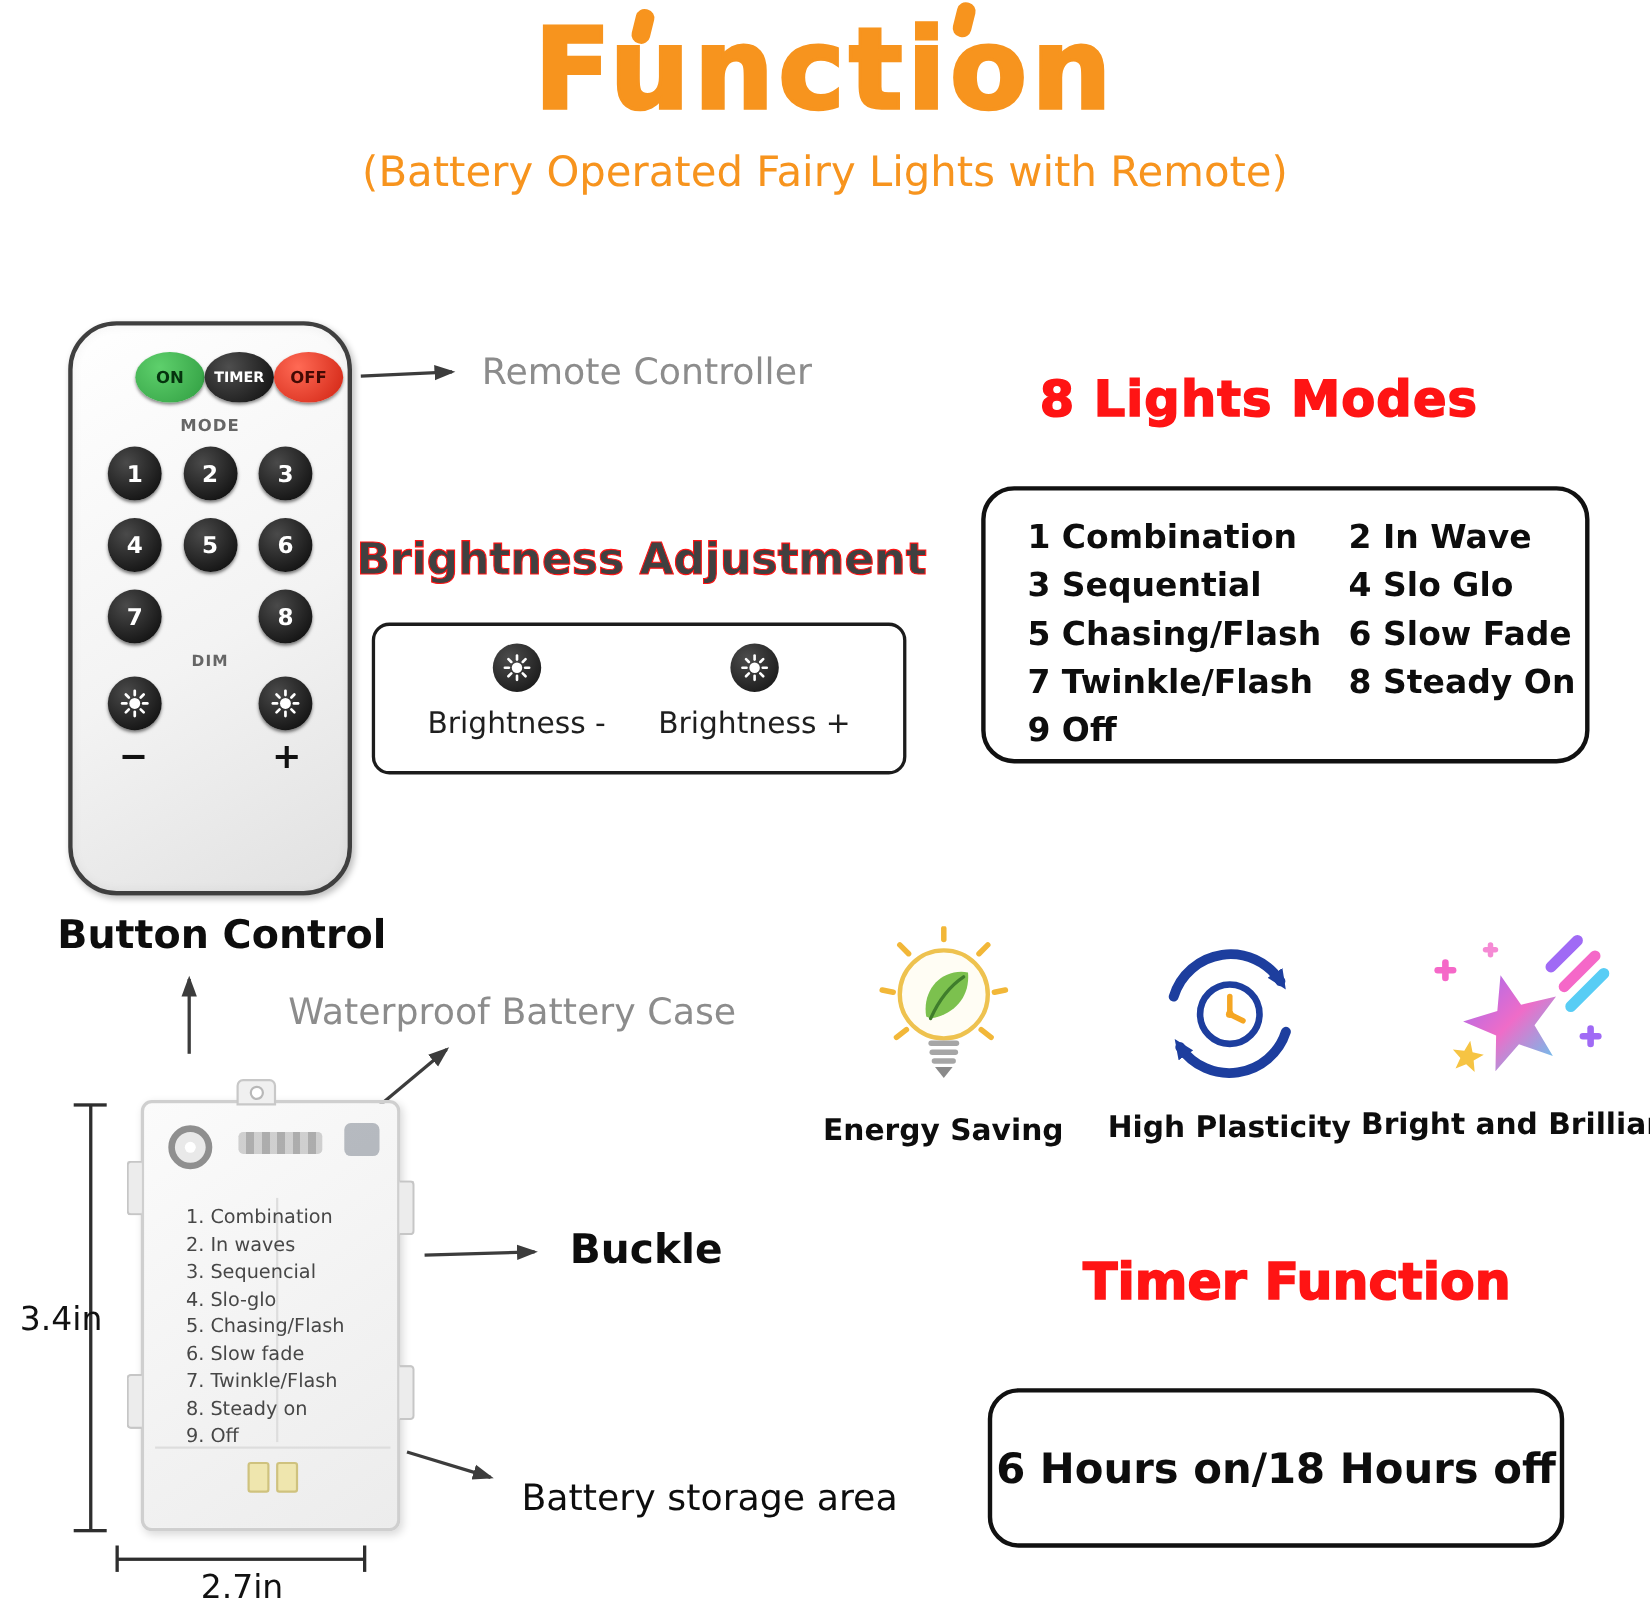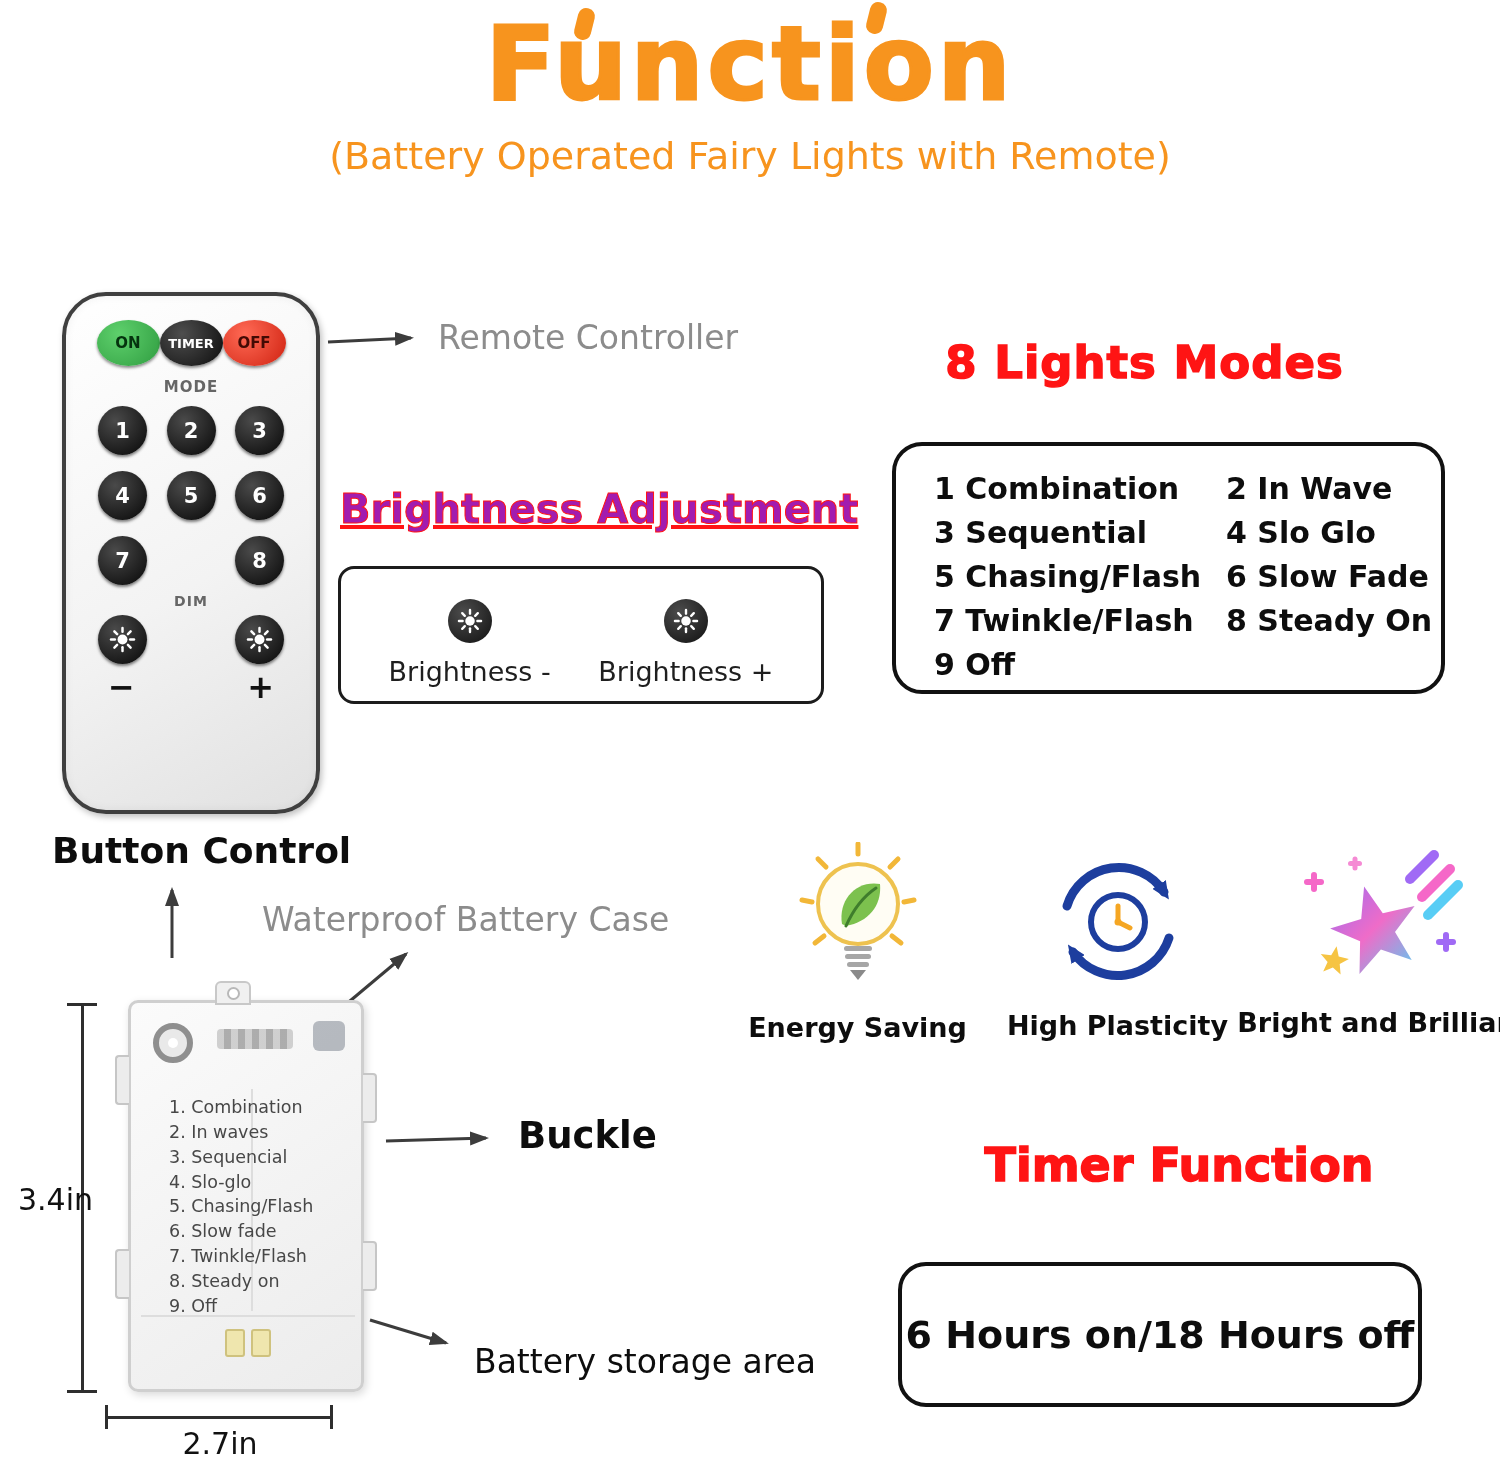--- a/index.html
+++ b/index.html
@@ -23,21 +23,21 @@
     font-size:38px; color:#F7941E;
   }
 
   
   .remote {
     position:absolute; left:62px; top:292px; width:258px; height:522px;
     border:4px solid #3f3f3f; border-radius:44px;
     background:linear-gradient(150deg,#ffffff 0%,#f3f3f3 55%,#e1e1e1 100%);
     box-shadow:2px 3px 6px rgba(0,0,0,0.25), inset 0 0 10px rgba(0,0,0,0.06);
   }
-  .remote-top { display:flex; justify-content:center; padding:24px 29px 0; }
+  .remote-top { display:flex; justify-content:flex-end; padding:24px 4px 0; }
   .rbtn {
     width:63px; height:46px; border-radius:50%; display:flex; align-items:center; justify-content:center;
     font-size:15px; font-weight:bold; box-shadow:0 2px 3px rgba(0,0,0,0.45);
   }
   .rbtn.on    { background:radial-gradient(circle at 35% 30%, #5ed06c, #2f9c40); color:#05330e; }
   .rbtn.timer { background:radial-gradient(circle at 35% 30%, #4e4e4e, #0c0c0c); color:#fff; font-size:13px; }
   .rbtn.off   { background:radial-gradient(circle at 35% 30%, #ff6a55, #cf2110); color:#430a04; }
   .mode-label { text-align:center; margin-top:12px; font-size:15px; font-weight:bold; color:#666; letter-spacing:1px; }
   .keys { display:flex; flex-wrap:wrap; justify-content:space-between; padding:10px 32px 0; row-gap:16px; }
   .key {
@@ -59,27 +59,27 @@
   .arrow { position:absolute; overflow:visible; }
   .lbl-gray { position:absolute; color:#8C8C8C; }
   .lbl-remote { left:438px; top:318px; font-size:33px; }
   .lbl-case { left:262px; top:900px; font-size:33px; }
   .btn-control-lbl { position:absolute; left:52px; top:830px; font-size:36px; font-weight:bold; color:#0d0d0d; }
   .buckle-lbl { position:absolute; left:518px; top:1114px; font-size:37px; font-weight:bold; color:#0d0d0d; }
   .storage-lbl { position:absolute; left:474px; top:1324px; font-size:33px; font-weight:normal; color:#0d0d0d;margin-top:18px; }
 
   
   .brightness-title {
-    position:absolute; left:340px; top:486px; font-size:40px; font-weight:bold;
-    color:#a21caf; -webkit-text-stroke:1px #FF1414; white-space:nowrap;text-decoration:underline;
+    position:absolute; left:324px; top:486px; font-size:40px; font-weight:bold;
+    color:#404040; -webkit-text-stroke:1px #FF1414; white-space:nowrap;
   }
   .brightness-box {
     position:absolute; left:338px; top:566px; width:486px; height:138px;
     border:3px solid #1c1c1c; border-radius:16px; background:#fff;
-    display:flex; justify-content:space-evenly; align-items:center; padding-top:16px;
+    display:flex; justify-content:space-evenly; align-items:flex-start; padding-top:16px;
   }
   .b-item { display:flex; flex-direction:column; align-items:center; gap:13px; }
   .sun-btn {
     width:44px; height:44px; border-radius:50%;
     background:radial-gradient(circle at 35% 30%, #4c4c4c, #101010);
     display:flex; align-items:center; justify-content:center;
   }
   .b-label { font-size:27px; color:#1f1f1f; }
 
   

